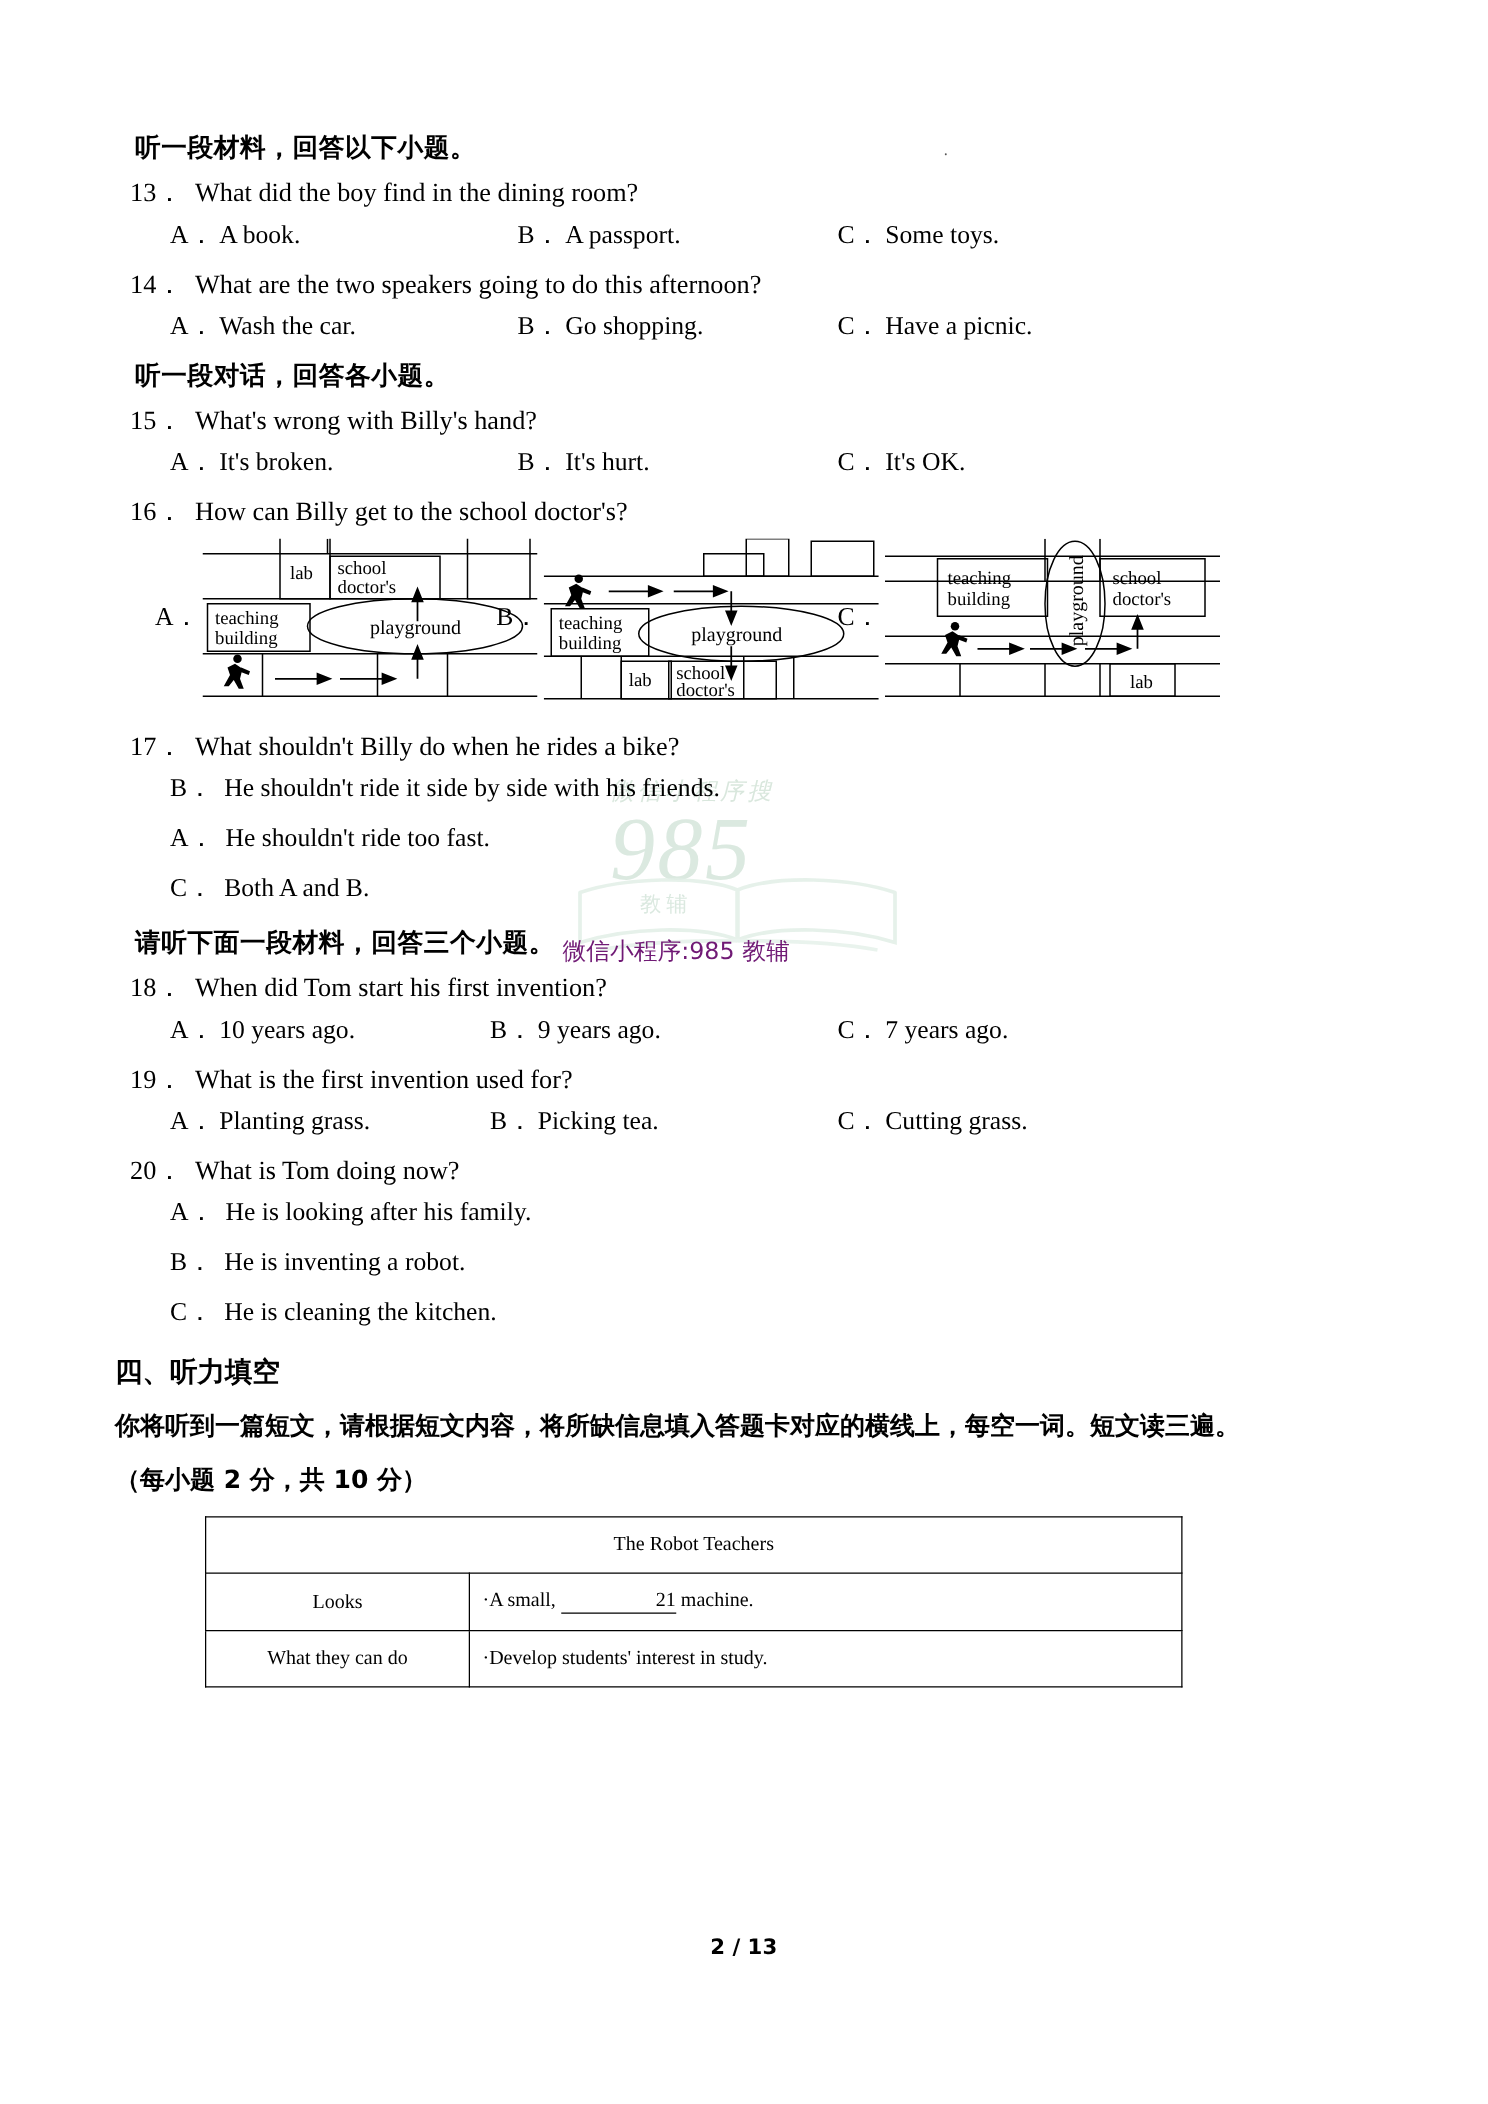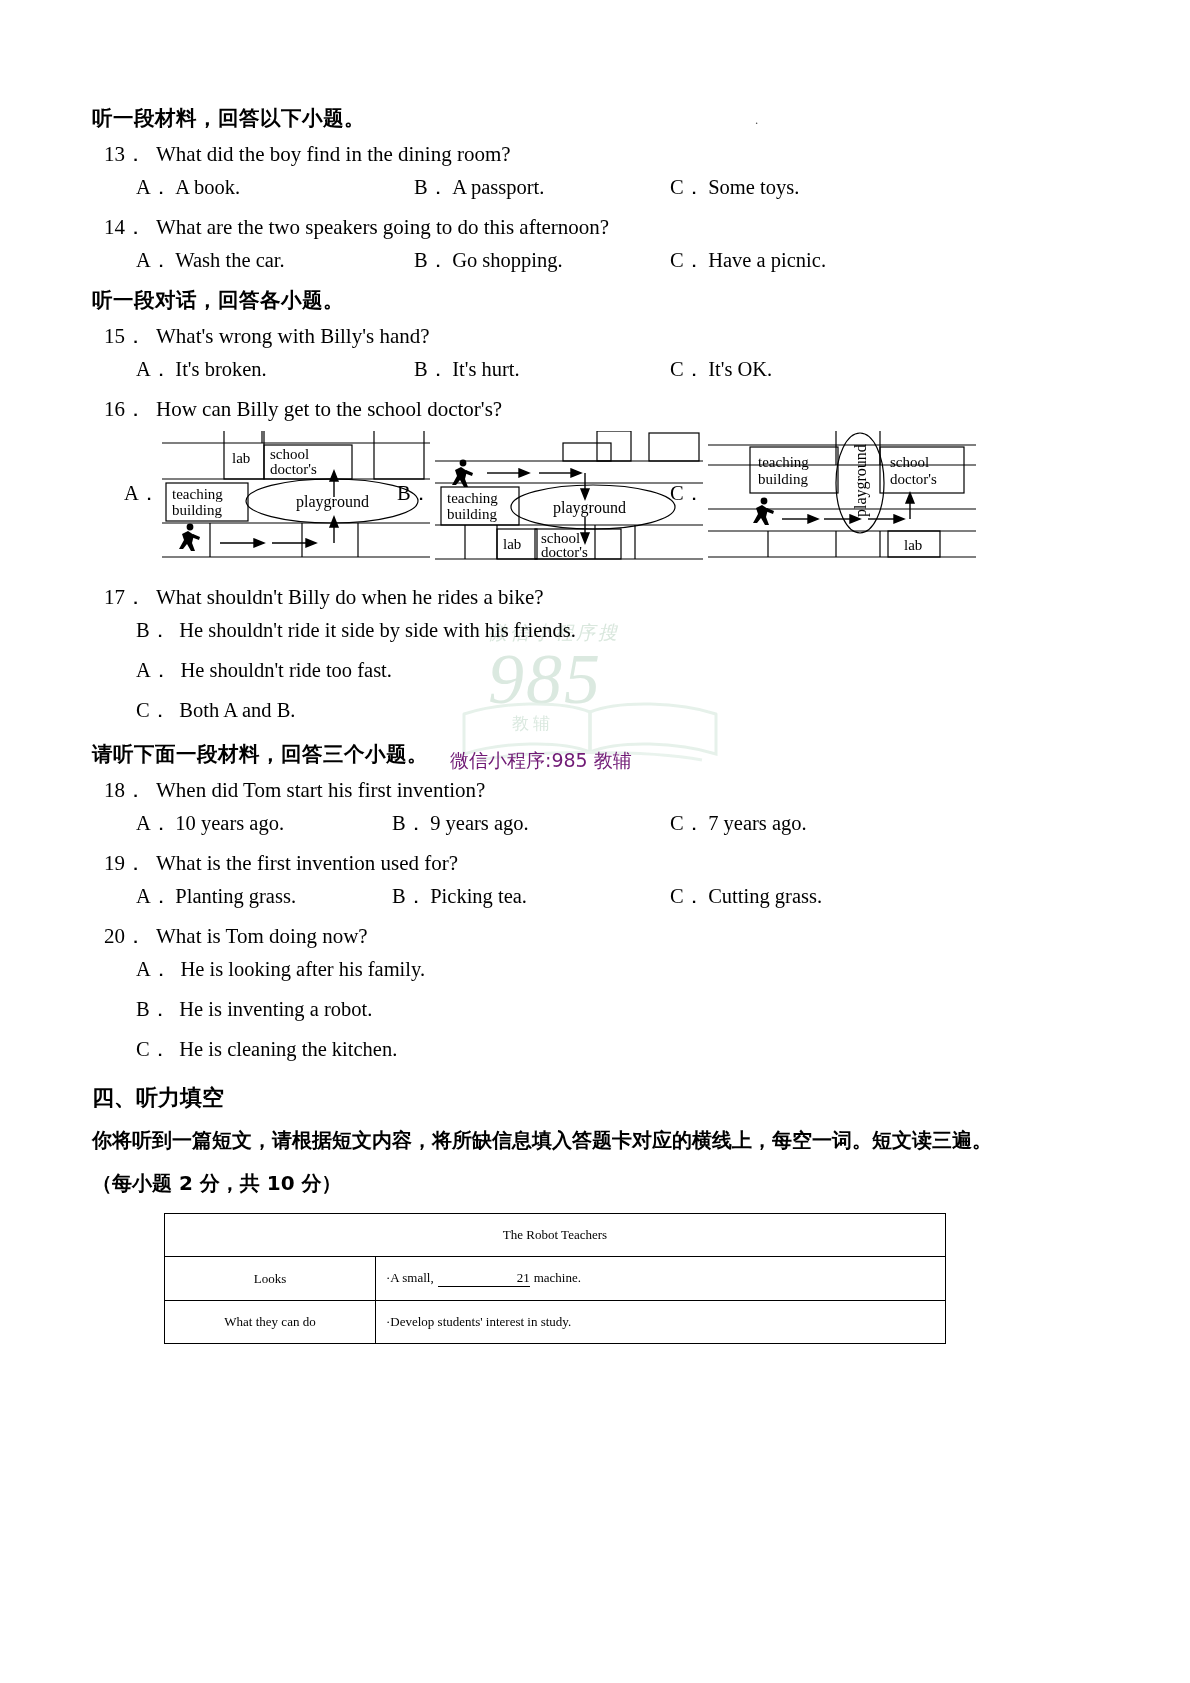--- a/index.html
+++ b/index.html
@@ -84,21 +84,21 @@
     color: #701a75;
     white-space: nowrap;
   }
 
   
   .cn-head {
     font-family: "DejaVu Sans", "Liberation Sans", sans-serif;
     font-weight: bold;
     font-size: 20.5px;
     letter-spacing: .5px;
-    margin: 0 0 8px 0;
+    margin: 0 0 8px 16px;
     position: relative;
     z-index: 2;
   }
   .q-line {
     font-size: 21px;
     margin: 0 0 5px 0;
     padding-left: 12px;
     position: relative;
     z-index: 2;
     white-space: nowrap;
@@ -173,21 +173,21 @@
   .tbl-wrap {
     position: relative;
     z-index: 2;
     margin-left: 72px;
     margin-top: 6px;
     width: 782px;
   }
   table.robot {
     border-collapse: collapse;
     width: 100%;
-    font-size: 13px;
+    font-size: 16px;
   }
   table.robot td {
     border: 1.3px solid #000;
     padding: 13px 10px;
     vertical-align: middle;
   }
   td.title-cell {
     text-align: center;
     padding: 16px 10px;
   }
@@ -483,13 +483,14 @@
         <tr>
           <td class="key-cell">What they can do</td>
           <td class="val-cell">·Develop students' interest in study.</td>
         </tr>
       </tbody>
         </table>
     </div>
 
   </div>
 
+  <div class="footer">2 / 13</div>
 </div>
 
 </body></html>

